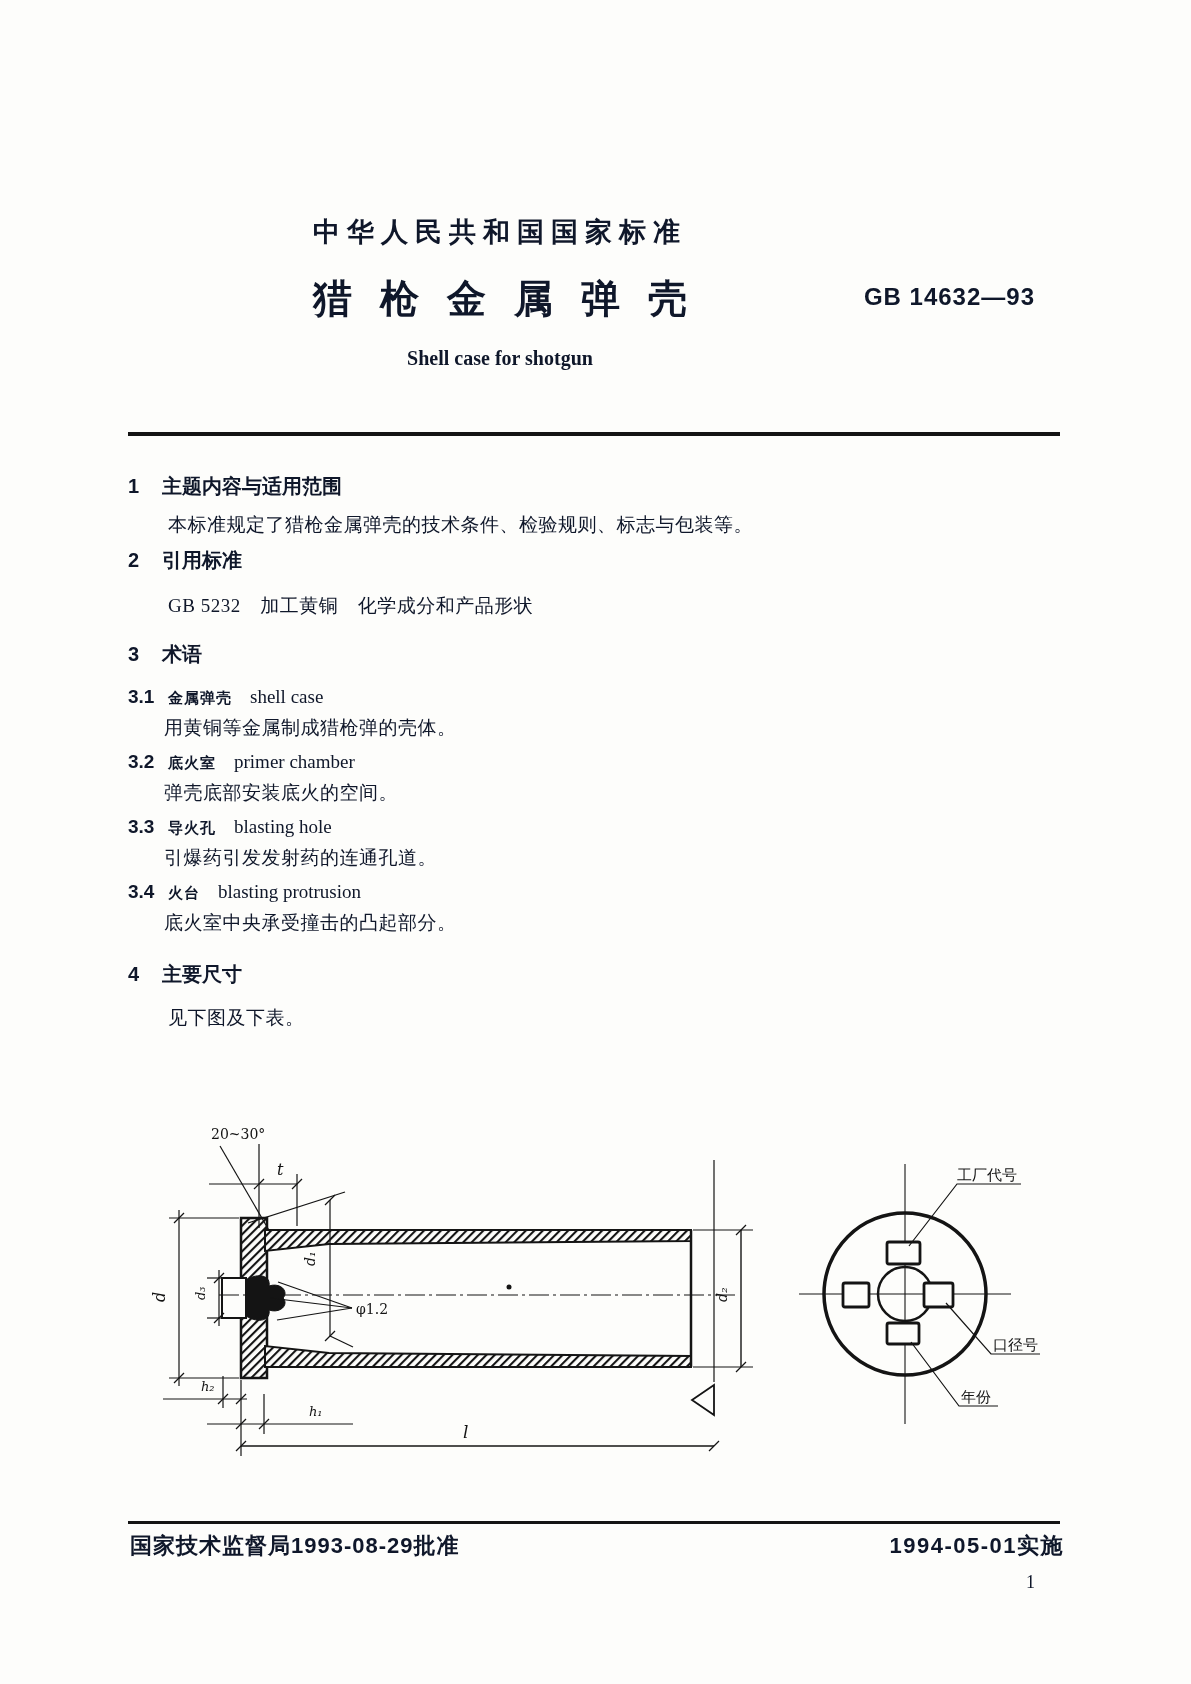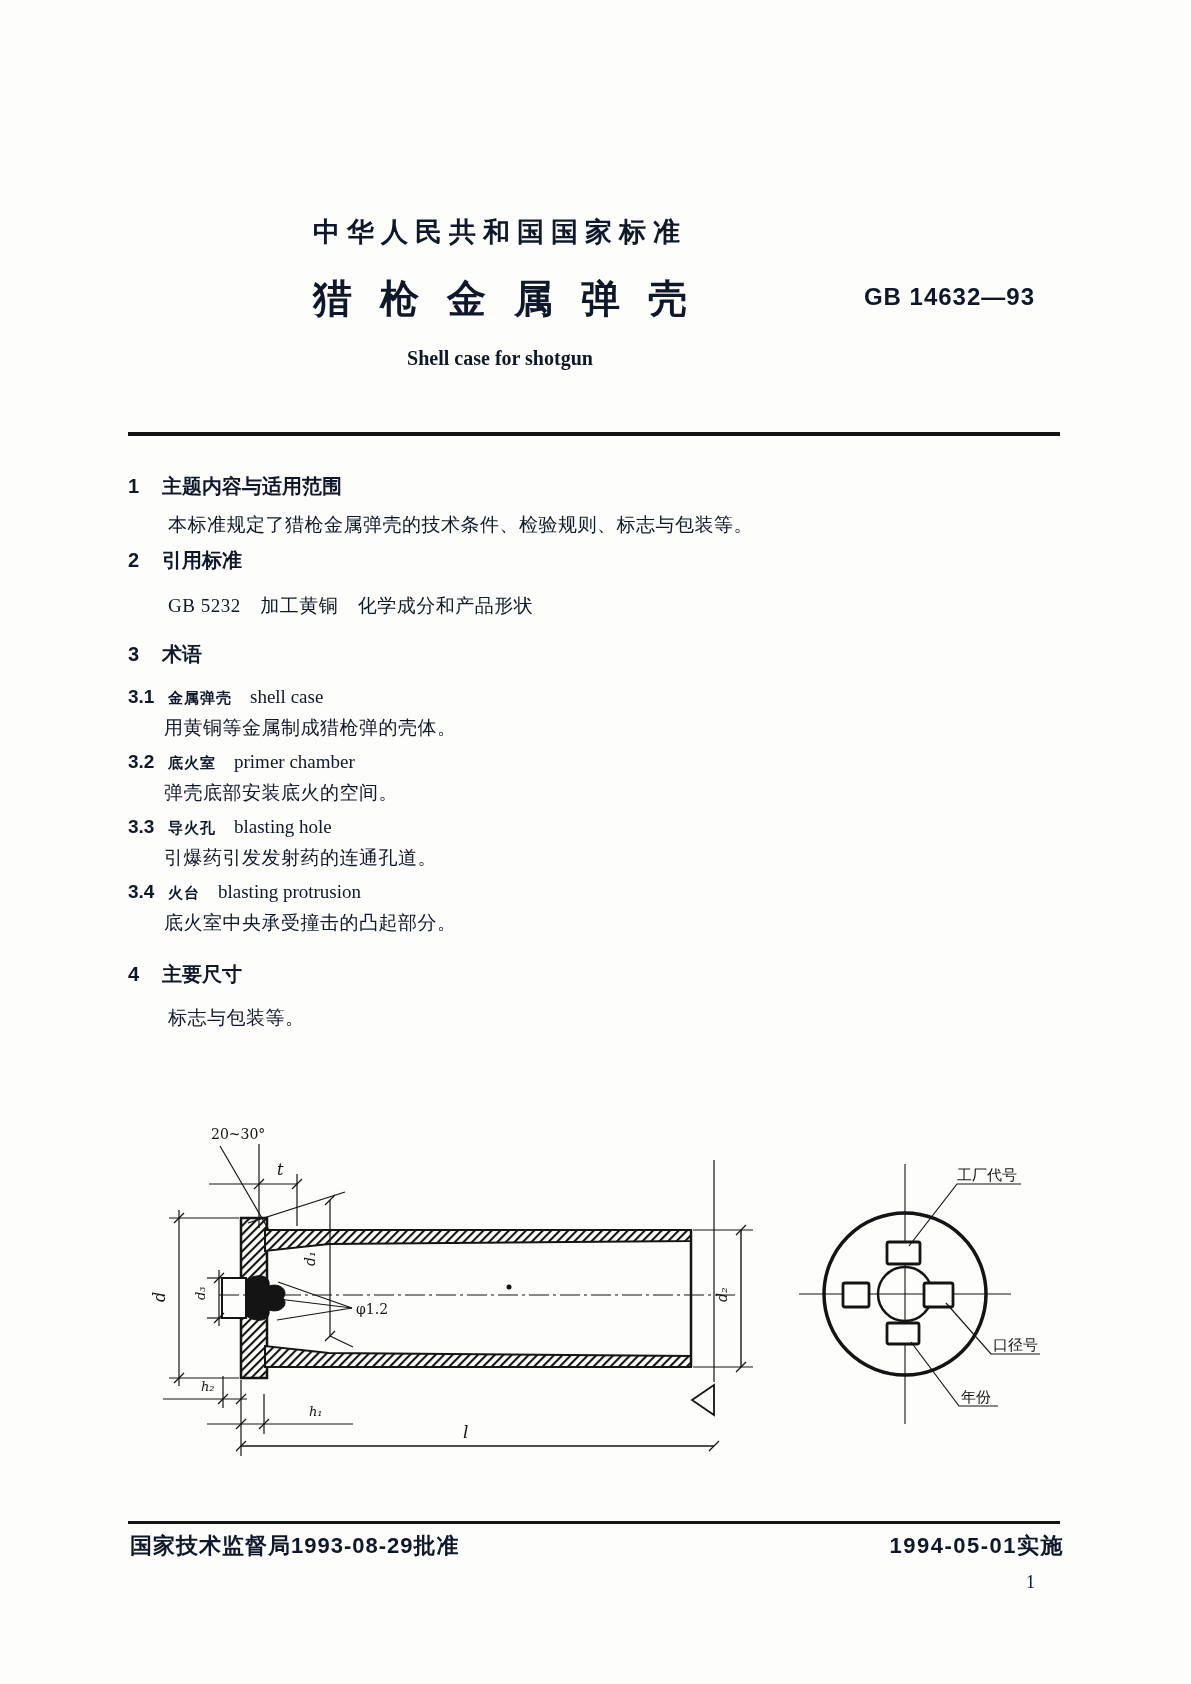--- a/index.html
+++ b/index.html
@@ -99,21 +99,21 @@
     <div class="term-row mt-term"><span class="tnum">3.2</span><span class="tcn">底火室</span><span class="ten">primer chamber</span></div>
     <p class="tdef mt-def">弹壳底部安装底火的空间。</p>
 
     <div class="term-row mt-term"><span class="tnum">3.3</span><span class="tcn">导火孔</span><span class="ten">blasting hole</span></div>
     <p class="tdef mt-def">引爆药引发发射药的连通孔道。</p>
 
     <div class="term-row mt-term"><span class="tnum">3.4</span><span class="tcn">火台</span><span class="ten">blasting protrusion</span></div>
     <p class="tdef mt-def">底火室中央承受撞击的凸起部分。</p>
 
     <div class="sec-head mt-sec4"><span class="num">4</span><span>主要尺寸</span></div>
-    <p class="para mt-fig">标志与包装等。</p>
+    <p class="para mt-fig">见下图及下表。</p>
   </div>
 
   <svg class="abs fig" viewBox="0 0 950 480" xmlns="http://www.w3.org/2000/svg">
     <defs>
       <pattern id="hatch" width="6" height="6" patternUnits="userSpaceOnUse" patternTransform="rotate(45)">
         <rect width="6" height="6" fill="#fdfdfb"></rect>
         <line x1="1" y1="0" x2="1" y2="6" stroke="#141414" stroke-width="2.2"></line>
       </pattern>
     </defs>
 

